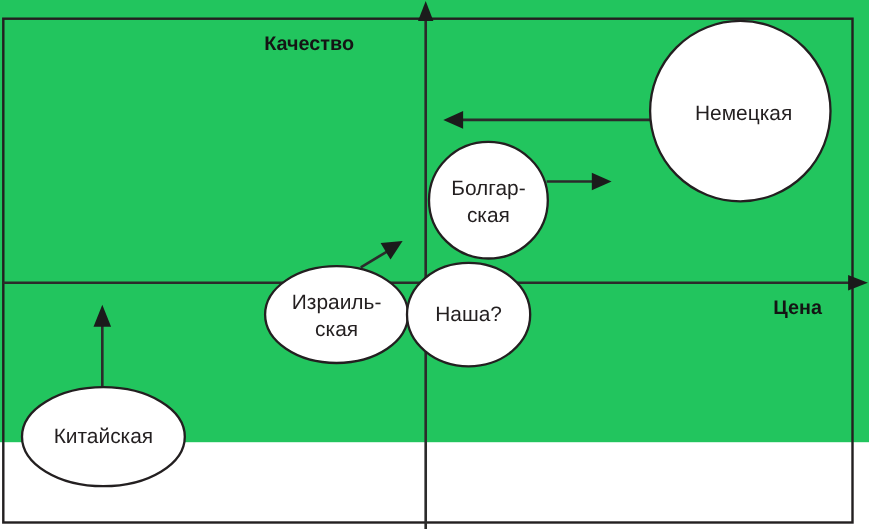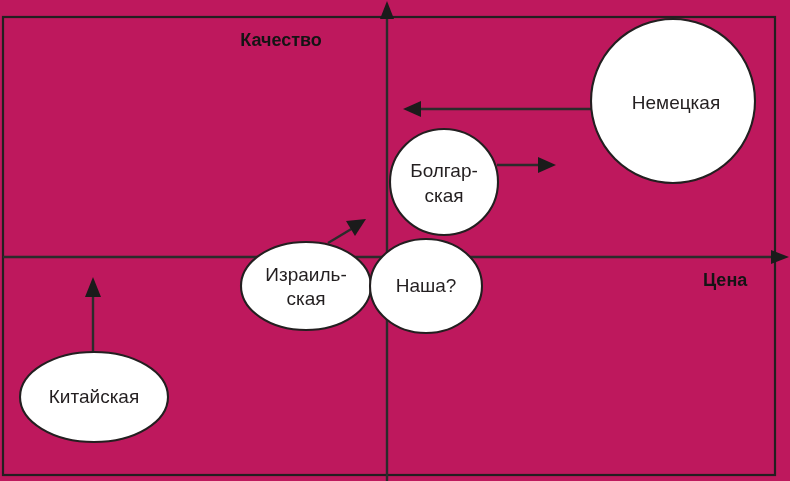--- a/index.html
+++ b/index.html
@@ -9,22 +9,22 @@
   }
   body {
     width: 790px;
     height: 481px;
     font-family: "Liberation Sans", sans-serif;
     overflow: hidden;
   }
   #stage {
     position: relative;
     width: 790px;
-    height: 481px;
-    background: #be185d;
+    height: 402px;
+    background: #22c55e;
     text-align: right;
   }
   svg#diagram {
     position: absolute;
     left: 0;
     top: 0;
     width: 790px;
     height: 481px;
     display: block;
   }

